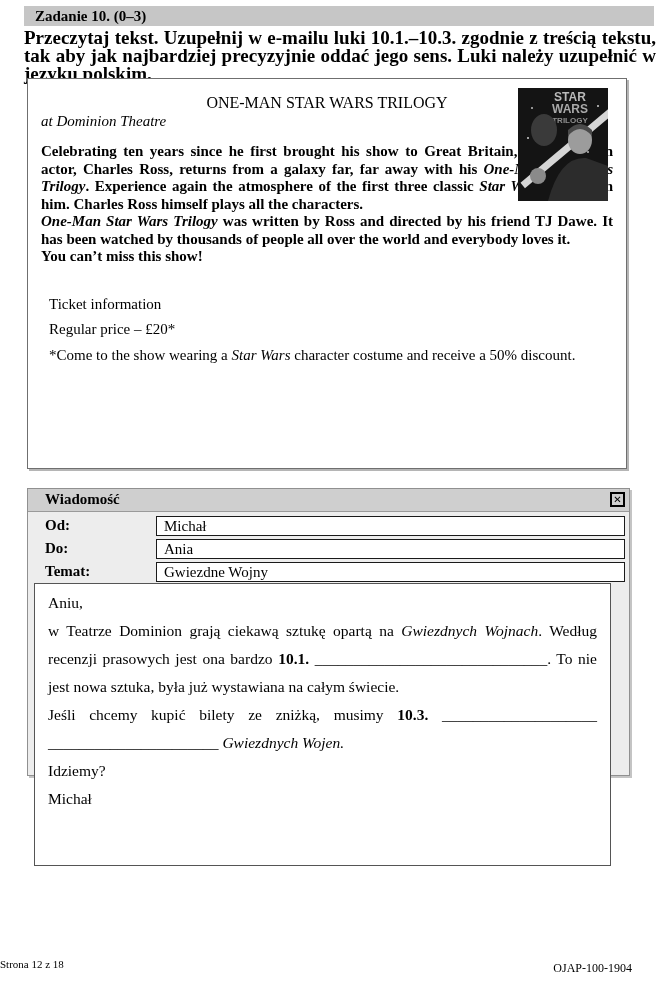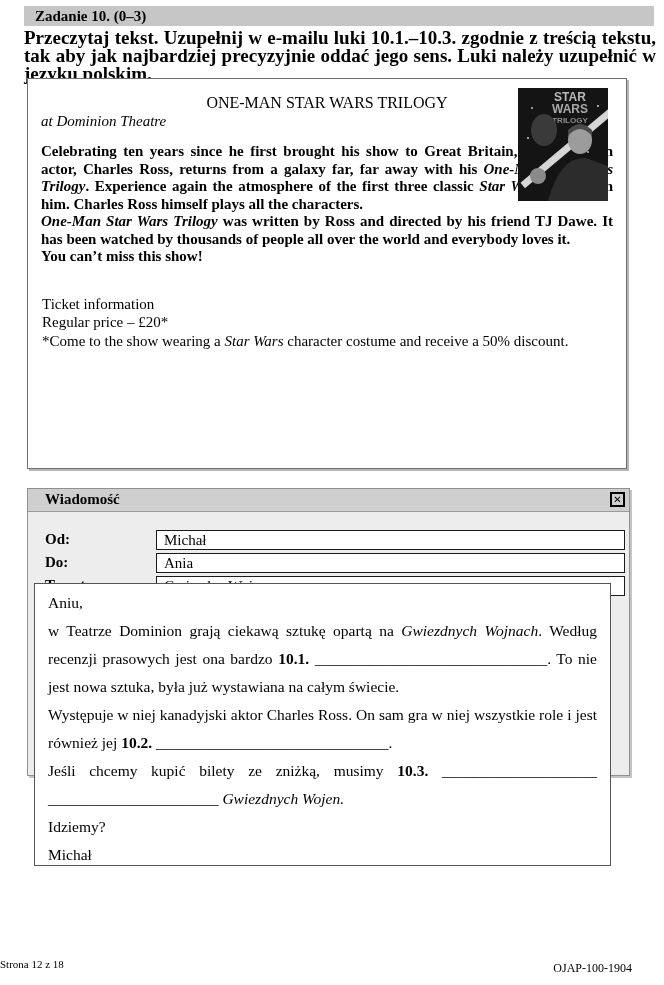--- a/index.html
+++ b/index.html
@@ -28,39 +28,39 @@
   .poster {
     position:absolute; top:9px; right:18px; width:90px; height:113px;
   }
   .rb-title { text-align:center; font-size:16px; line-height:19px; }
   .rb-subtitle { text-align:left; font-size:15px; line-height:18px;font-style:italic; }
   .reviews { margin-top:15px; font-size:15px; line-height:18px; width:470px; }
   .quote { font-style:italic; }
   .rb-paragraphs { margin-top:13px; font-size:15px; line-height:17.5px; text-align:justify; }
   .rb-paragraphs p { margin:0;font-weight:bold; }
   .ticket { margin-top:30px; font-size:15px; line-height:17.5px; }
-  .ticket p { margin:1px; }
+  .ticket p { margin:8px; }
   
   .email-window {
     position:absolute; left:27px; top:488px; width:603px; height:288px;
     background:#ededed; border:1px solid #909090; box-sizing:border-box;
     box-shadow:2px 2px 0 #c4c4c4;
   }
   .email-titlebar {
     position:relative; height:22px; background:#cfcfcf;
     border-bottom:1px solid #9a9a9a;
     font-weight:bold; font-size:15px; line-height:21px; padding-left:17px;
   }
   .close-btn {
     position:absolute; top:3px; right:4px; width:15px; height:15px;
     border:2px solid #000; background:#cfcfcf; box-sizing:border-box;
     font-size:10px; line-height:11px; text-align:center; font-weight:bold;
     font-family:"DejaVu Sans", sans-serif; cursor:default;
   }
-  .fields { padding-top:17px; }
+  .fields { padding-top:3px; }
   .field-row { position:relative; height:23px; }
   .field-label { position:absolute; left:17px; top:2px; font-weight:bold; font-size:15px; }
   .field-input {
     position:absolute; left:128px; top:1px; width:469px; height:20px;
     background:#fff; border:1px solid #1a1a1a; box-sizing:border-box;
     font-size:15px; line-height:18px; padding-left:7px;
   }
   .email-body {
     position:absolute; left:6px; top:94px; width:577px; height:283px;
     background:#fff; border:1px solid #555; box-sizing:border-box;
@@ -140,21 +140,20 @@
     </div>
     <div class="field-row">
       <span class="field-label">Temat:</span>
       <div class="field-input">Gwiezdne Wojny</div>
     </div>
   </div>
 
   <div class="email-body">
     <p class="noj"><span>Aniu,</span></p>
     <p><span>w Teatrze Dominion grają ciekawą sztukę opartą na </span><span style="font-style: italic;">Gwiezdnych Wojnach</span><span>. Według recenzji prasowych jest ona bardzo </span><span style="font-weight: bold;">10.1.</span><span> ______________________________. To nie jest nowa sztuka, była już wystawiana na całym świecie.</span></p>
-    <p><span>Występuje w niej kanadyjski aktor Charles Ross. On sam gra w niej wszystkie role i jest również jej </span><span style="font-weight: bold;">10.2.</span><span> ______________________________.</span></p>
     <p><span>Jeśli chcemy kupić bilety ze zniżką, musimy </span><span style="font-weight: bold;">10.3.</span><span> ____________________ ______________________ </span><span style="font-style: italic;">Gwiezdnych Wojen.</span></p>
     <p class="noj"><span>Idziemy?</span></p>
     <p class="noj"><span>Michał</span></p>
   </div>
 </div>
 
 <div class="footer-page">Strona 12 z 18</div>
 <div class="footer-code">OJAP-100-1904</div>
 
 </body></html>

